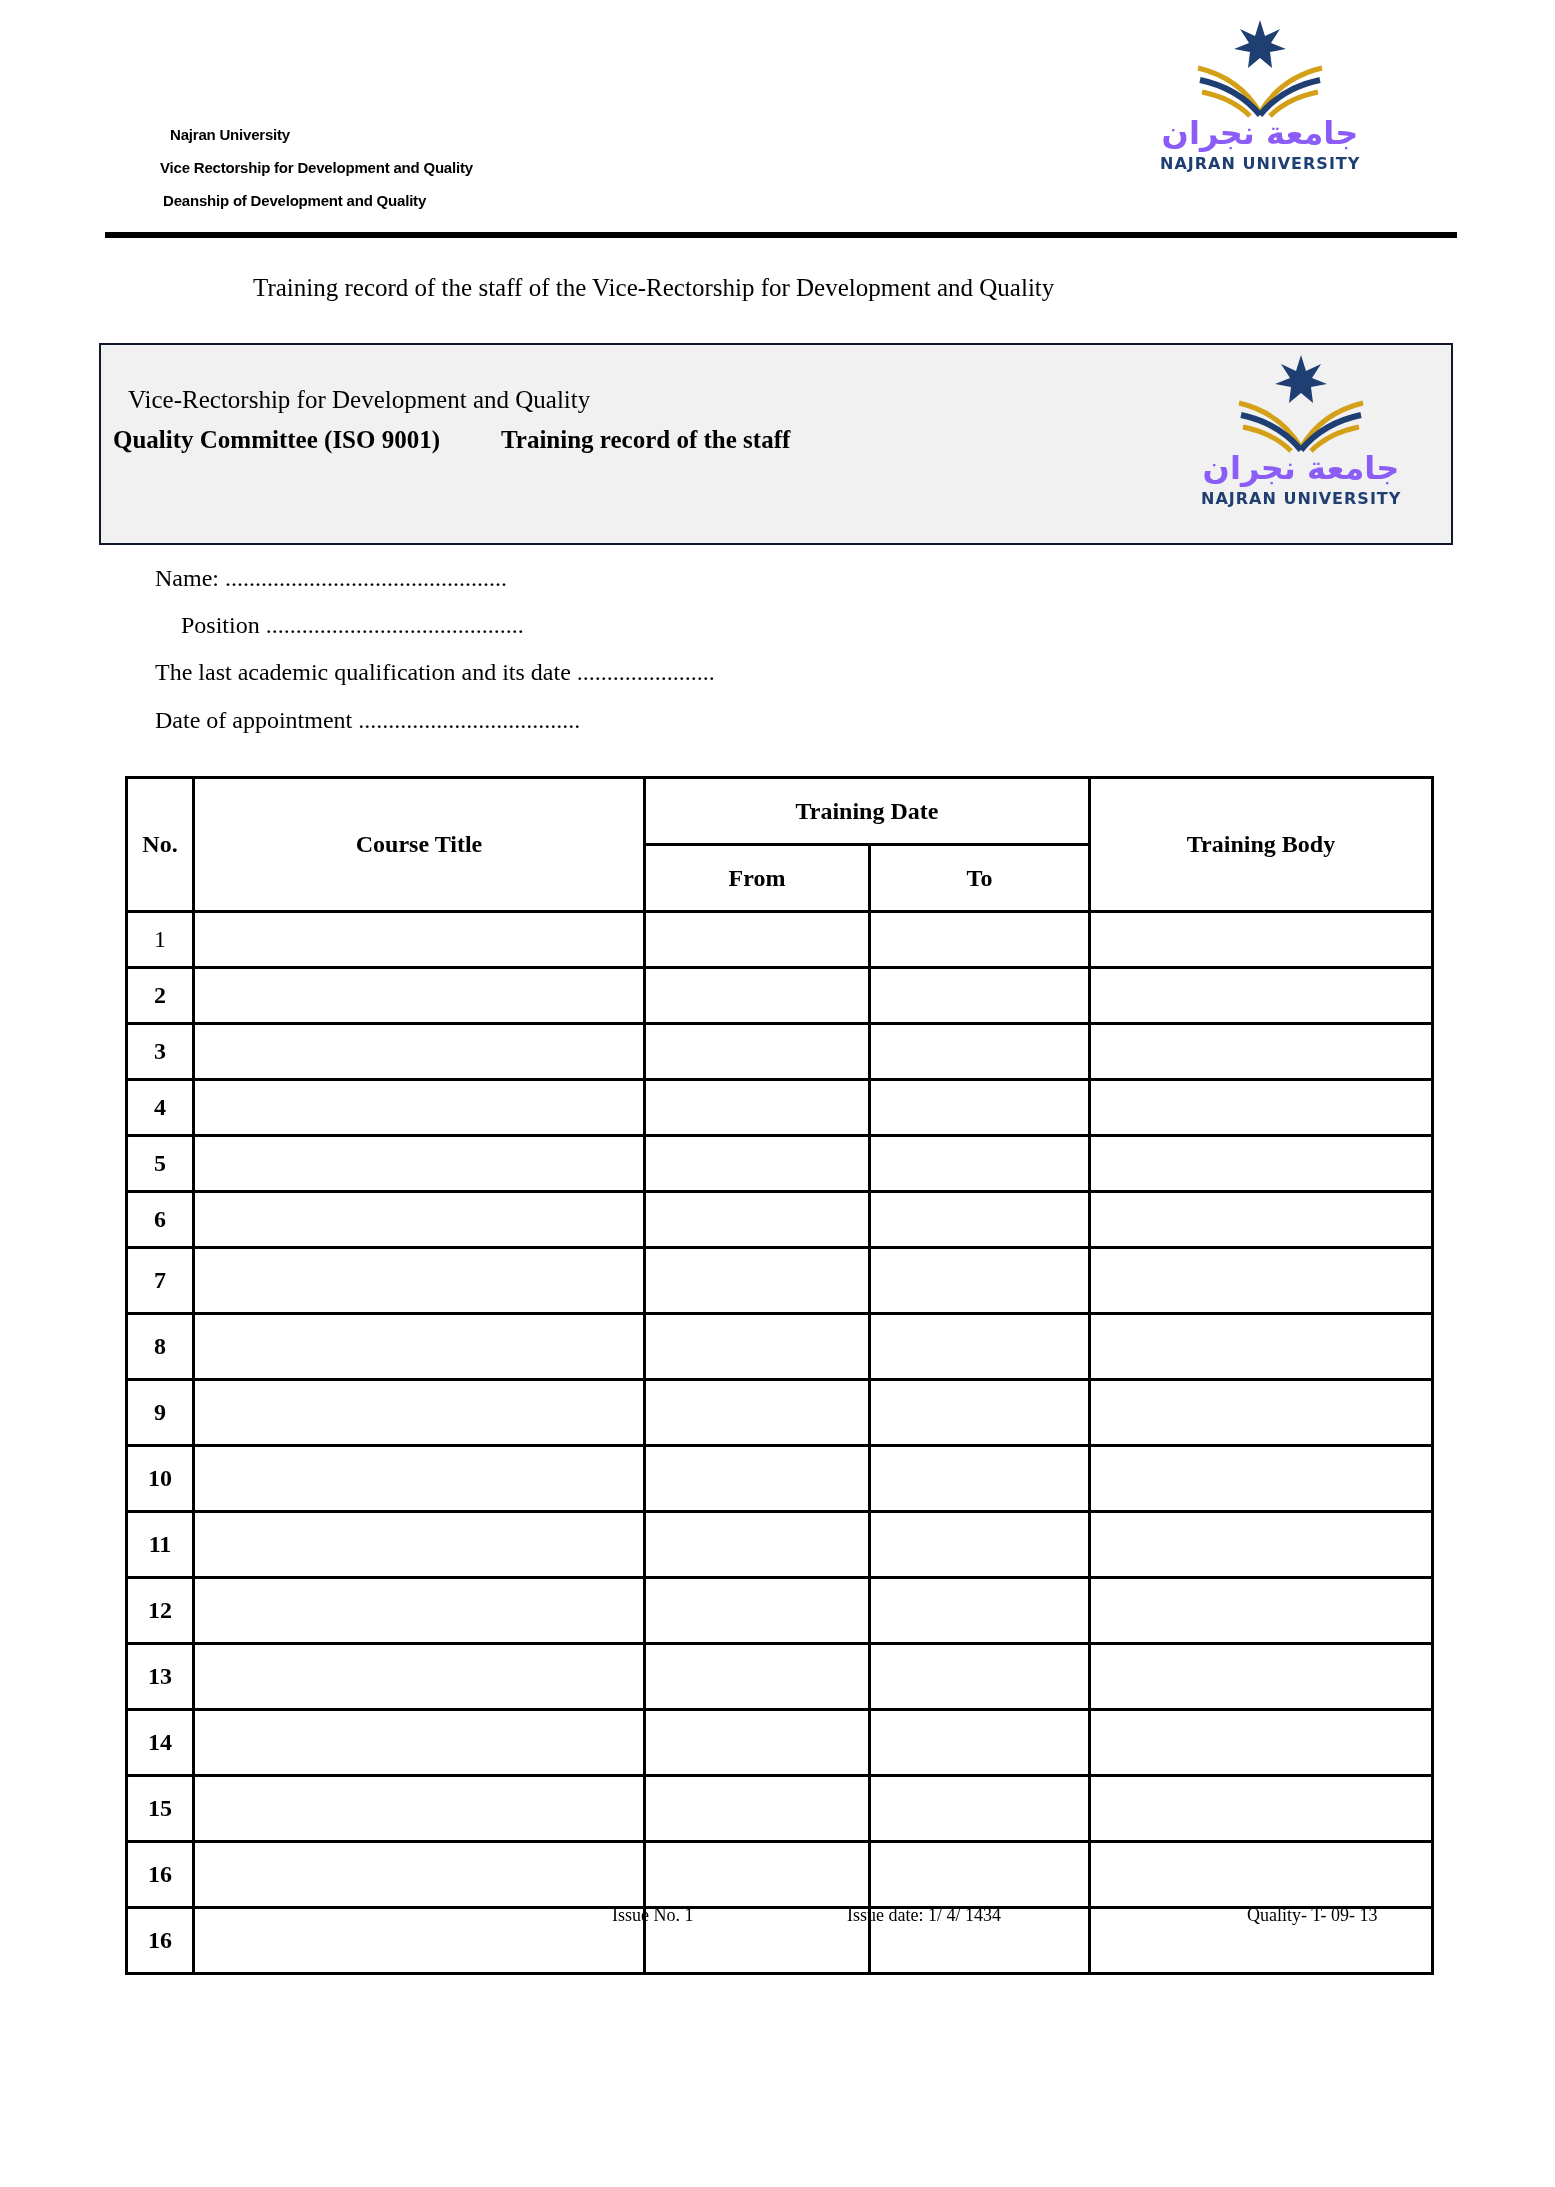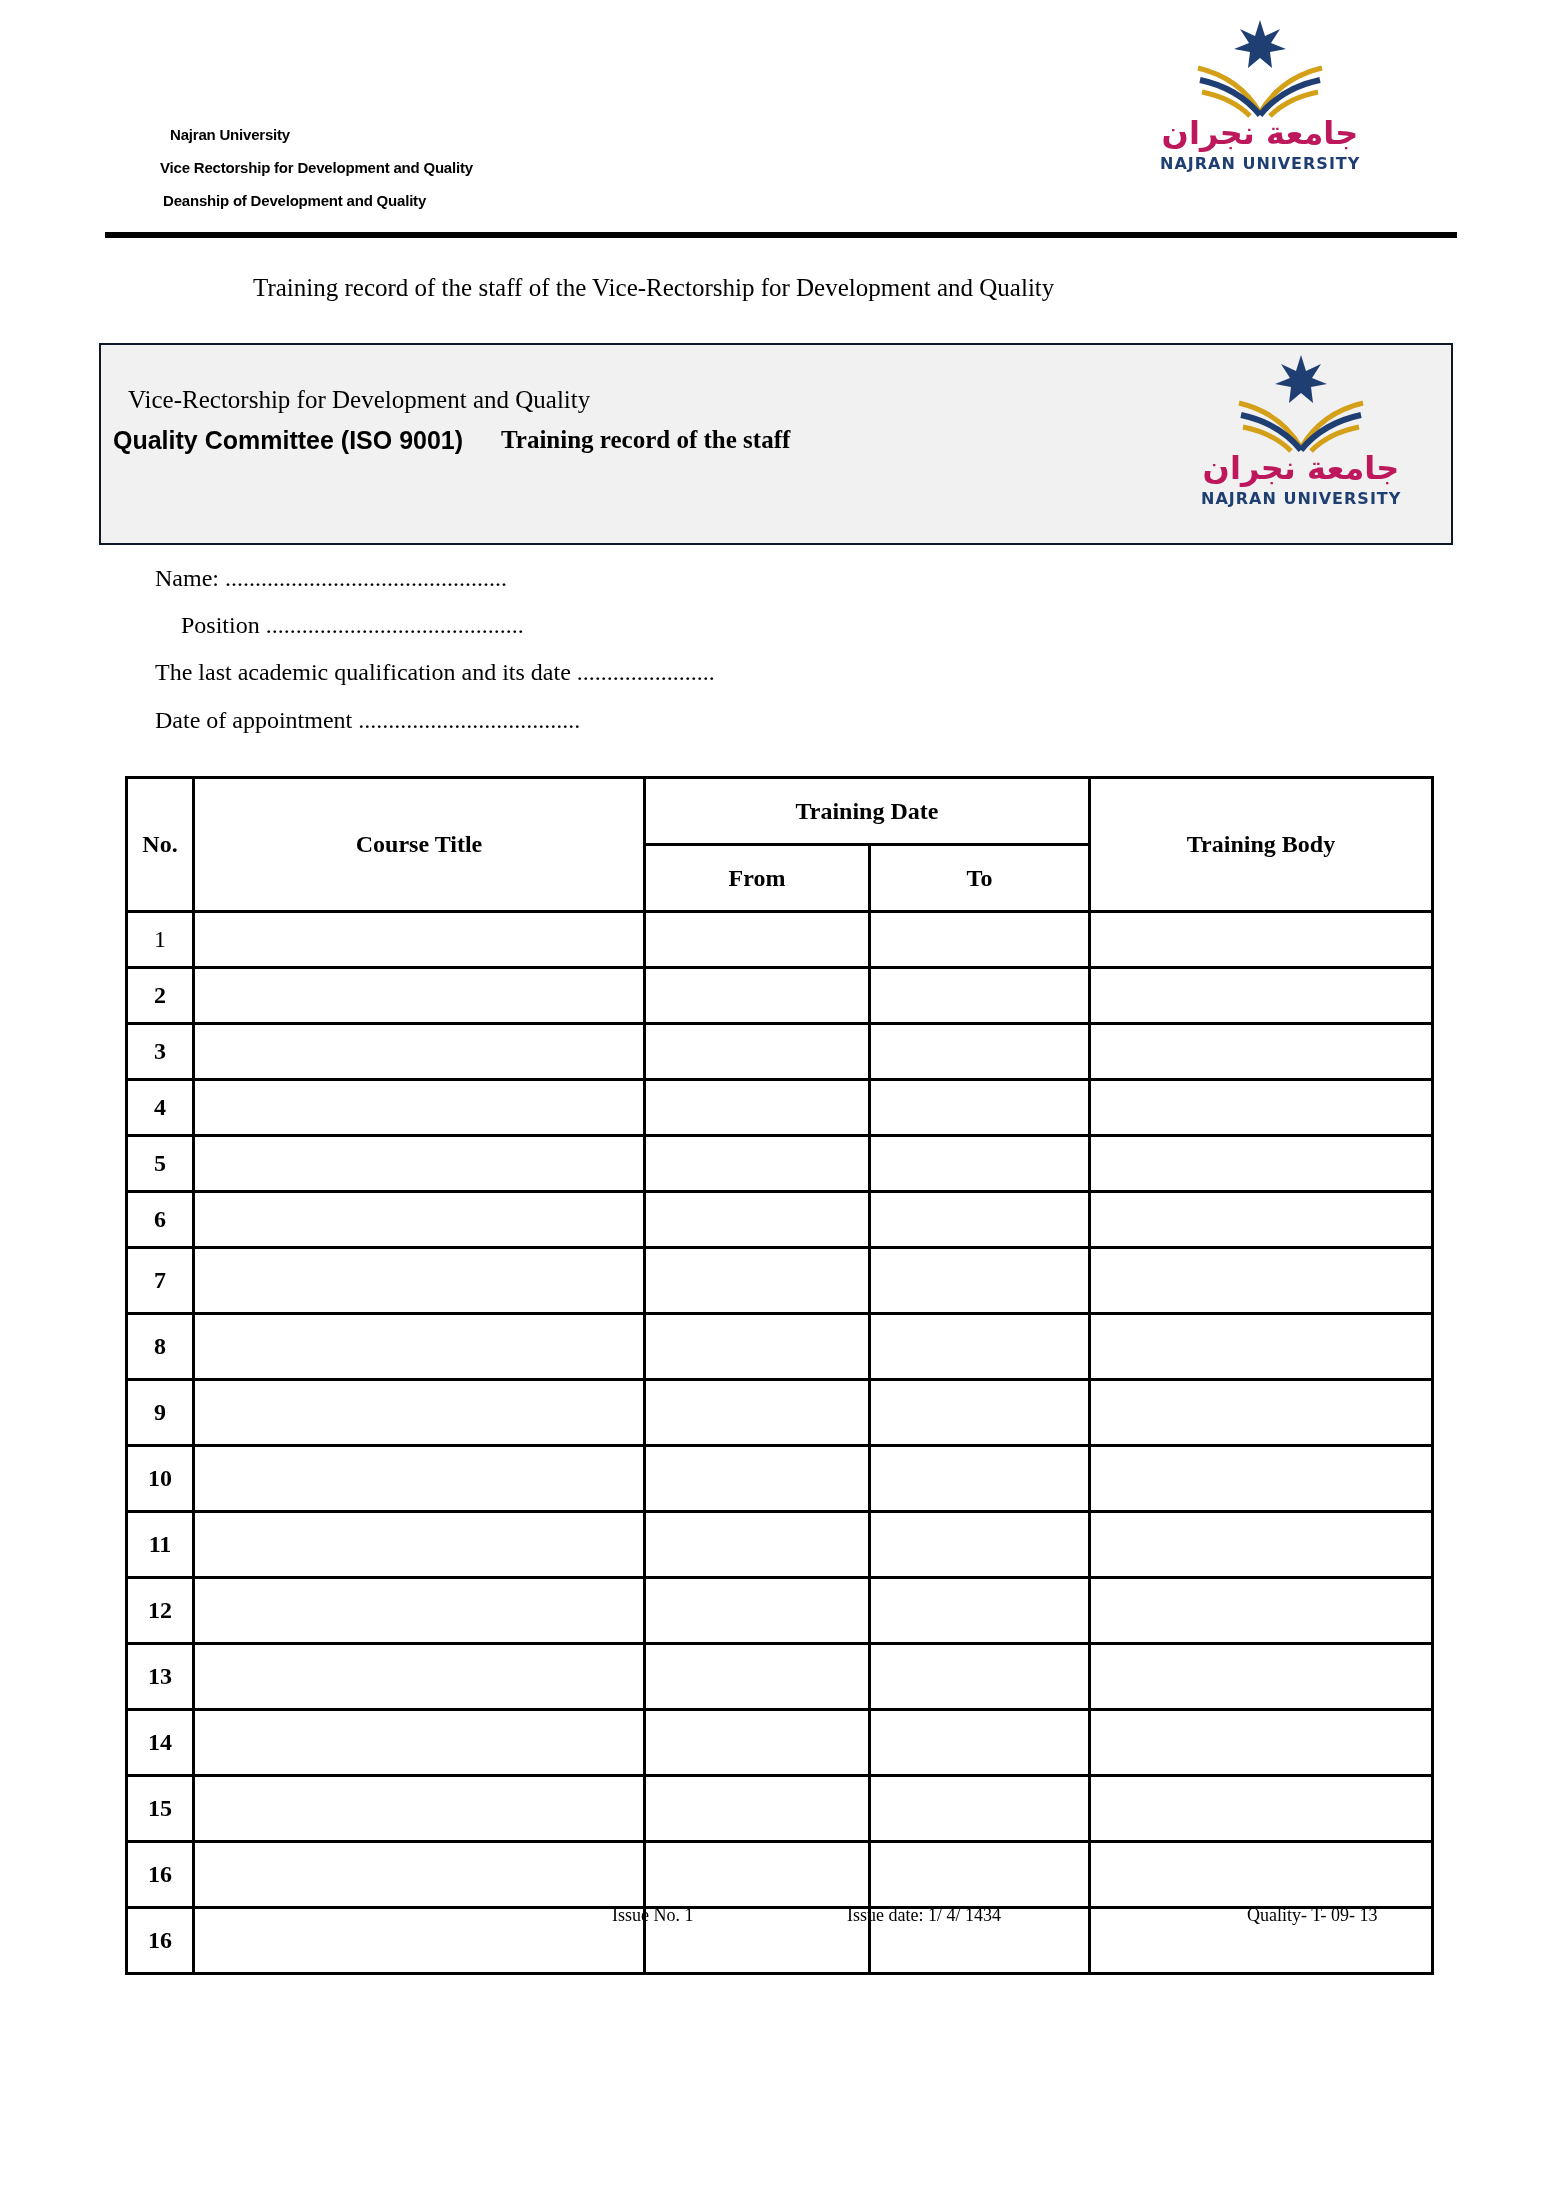--- a/index.html
+++ b/index.html
@@ -7,27 +7,27 @@
 
   
   .hdr-line { position: absolute; font-family: "Liberation Sans", "DejaVu Sans", sans-serif; font-weight: bold; font-size: 15px; letter-spacing: -0.2px; white-space: nowrap; line-height: 18px; }
 
   .rule { position: absolute; left: 105px; top: 232px; width: 1352px; height: 6px; background: #000; }
 
   .doc-title { position: absolute; left: 253px; top: 273px; font-family: "Liberation Serif", serif; font-size: 25px; white-space: nowrap; line-height: 30px; }
 
   .grey-box { position: absolute; left: 99px; top: 343px; width: 1354px; height: 202px; background: #f1f1f1; border: 2px solid #0f172a; box-sizing: border-box; }
   .box-sub { position: absolute; left: 27px; top: 40px; font-family: "Liberation Serif", serif; font-size: 25px; white-space: nowrap; line-height: 30px; }
-  .box-committee { position: absolute; left: 12px; top: 80px; font-family: Liberation Sans, sans-serif; font-weight: bold; font-size: 25px; white-space: nowrap; line-height: 30px; text-align: right; }
+  .box-committee { position: absolute; left: 12px; top: 80px; font-family: Liberation Serif, serif; font-weight: bold; font-size: 25px; white-space: nowrap; line-height: 30px; text-align: right; }
   .box-record { position: absolute; left: 400px; top: 80px; font-family: Liberation Serif, serif; font-weight: bold; font-size: 25px; white-space: nowrap; line-height: 30px; }
 
   
   .logo { position: absolute; width: 200px; height: 160px; }
   .logo svg { position: absolute; left: 0; top: 0; }
-  .logo .ar { position: absolute; left: 0; width: 200px; top: 98px; text-align: center; font-family: "DejaVu Sans", sans-serif; font-weight: bold; font-size: 32px; color: #be185d; line-height: 34px; direction: rtl; }
+  .logo .ar { position: absolute; left: 0; width: 200px; top: 98px; text-align: center; font-family: "DejaVu Sans", sans-serif; font-weight: bold; font-size: 32px; color: #8b5cf6; line-height: 34px; direction: rtl; }
   .logo .en { position: absolute; left: 0; width: 200px; top: 136px; text-align: center; font-family: "DejaVu Sans", sans-serif; font-weight: bold; font-size: 16px; color: #1f3f73; letter-spacing: 1px; line-height: 20px; white-space: nowrap; }
 
   .field { position: absolute; left: 155px; font-family: "Liberation Serif", serif; font-size: 24px; white-space: nowrap; line-height: 28px; }
 
   
   .tbl { position: absolute; left: 125px; top: 776px; border-collapse: collapse; table-layout: fixed; }
   .tbl td, .tbl th { border: 3px solid #000; padding: 0; text-align: center; vertical-align: middle; font-family: "Liberation Serif", serif; font-size: 24px; }
   .tbl th { font-weight: bold; }
   .tbl td.num { font-weight: bold; }
   .tbl td.num.plain { font-weight: normal; }

